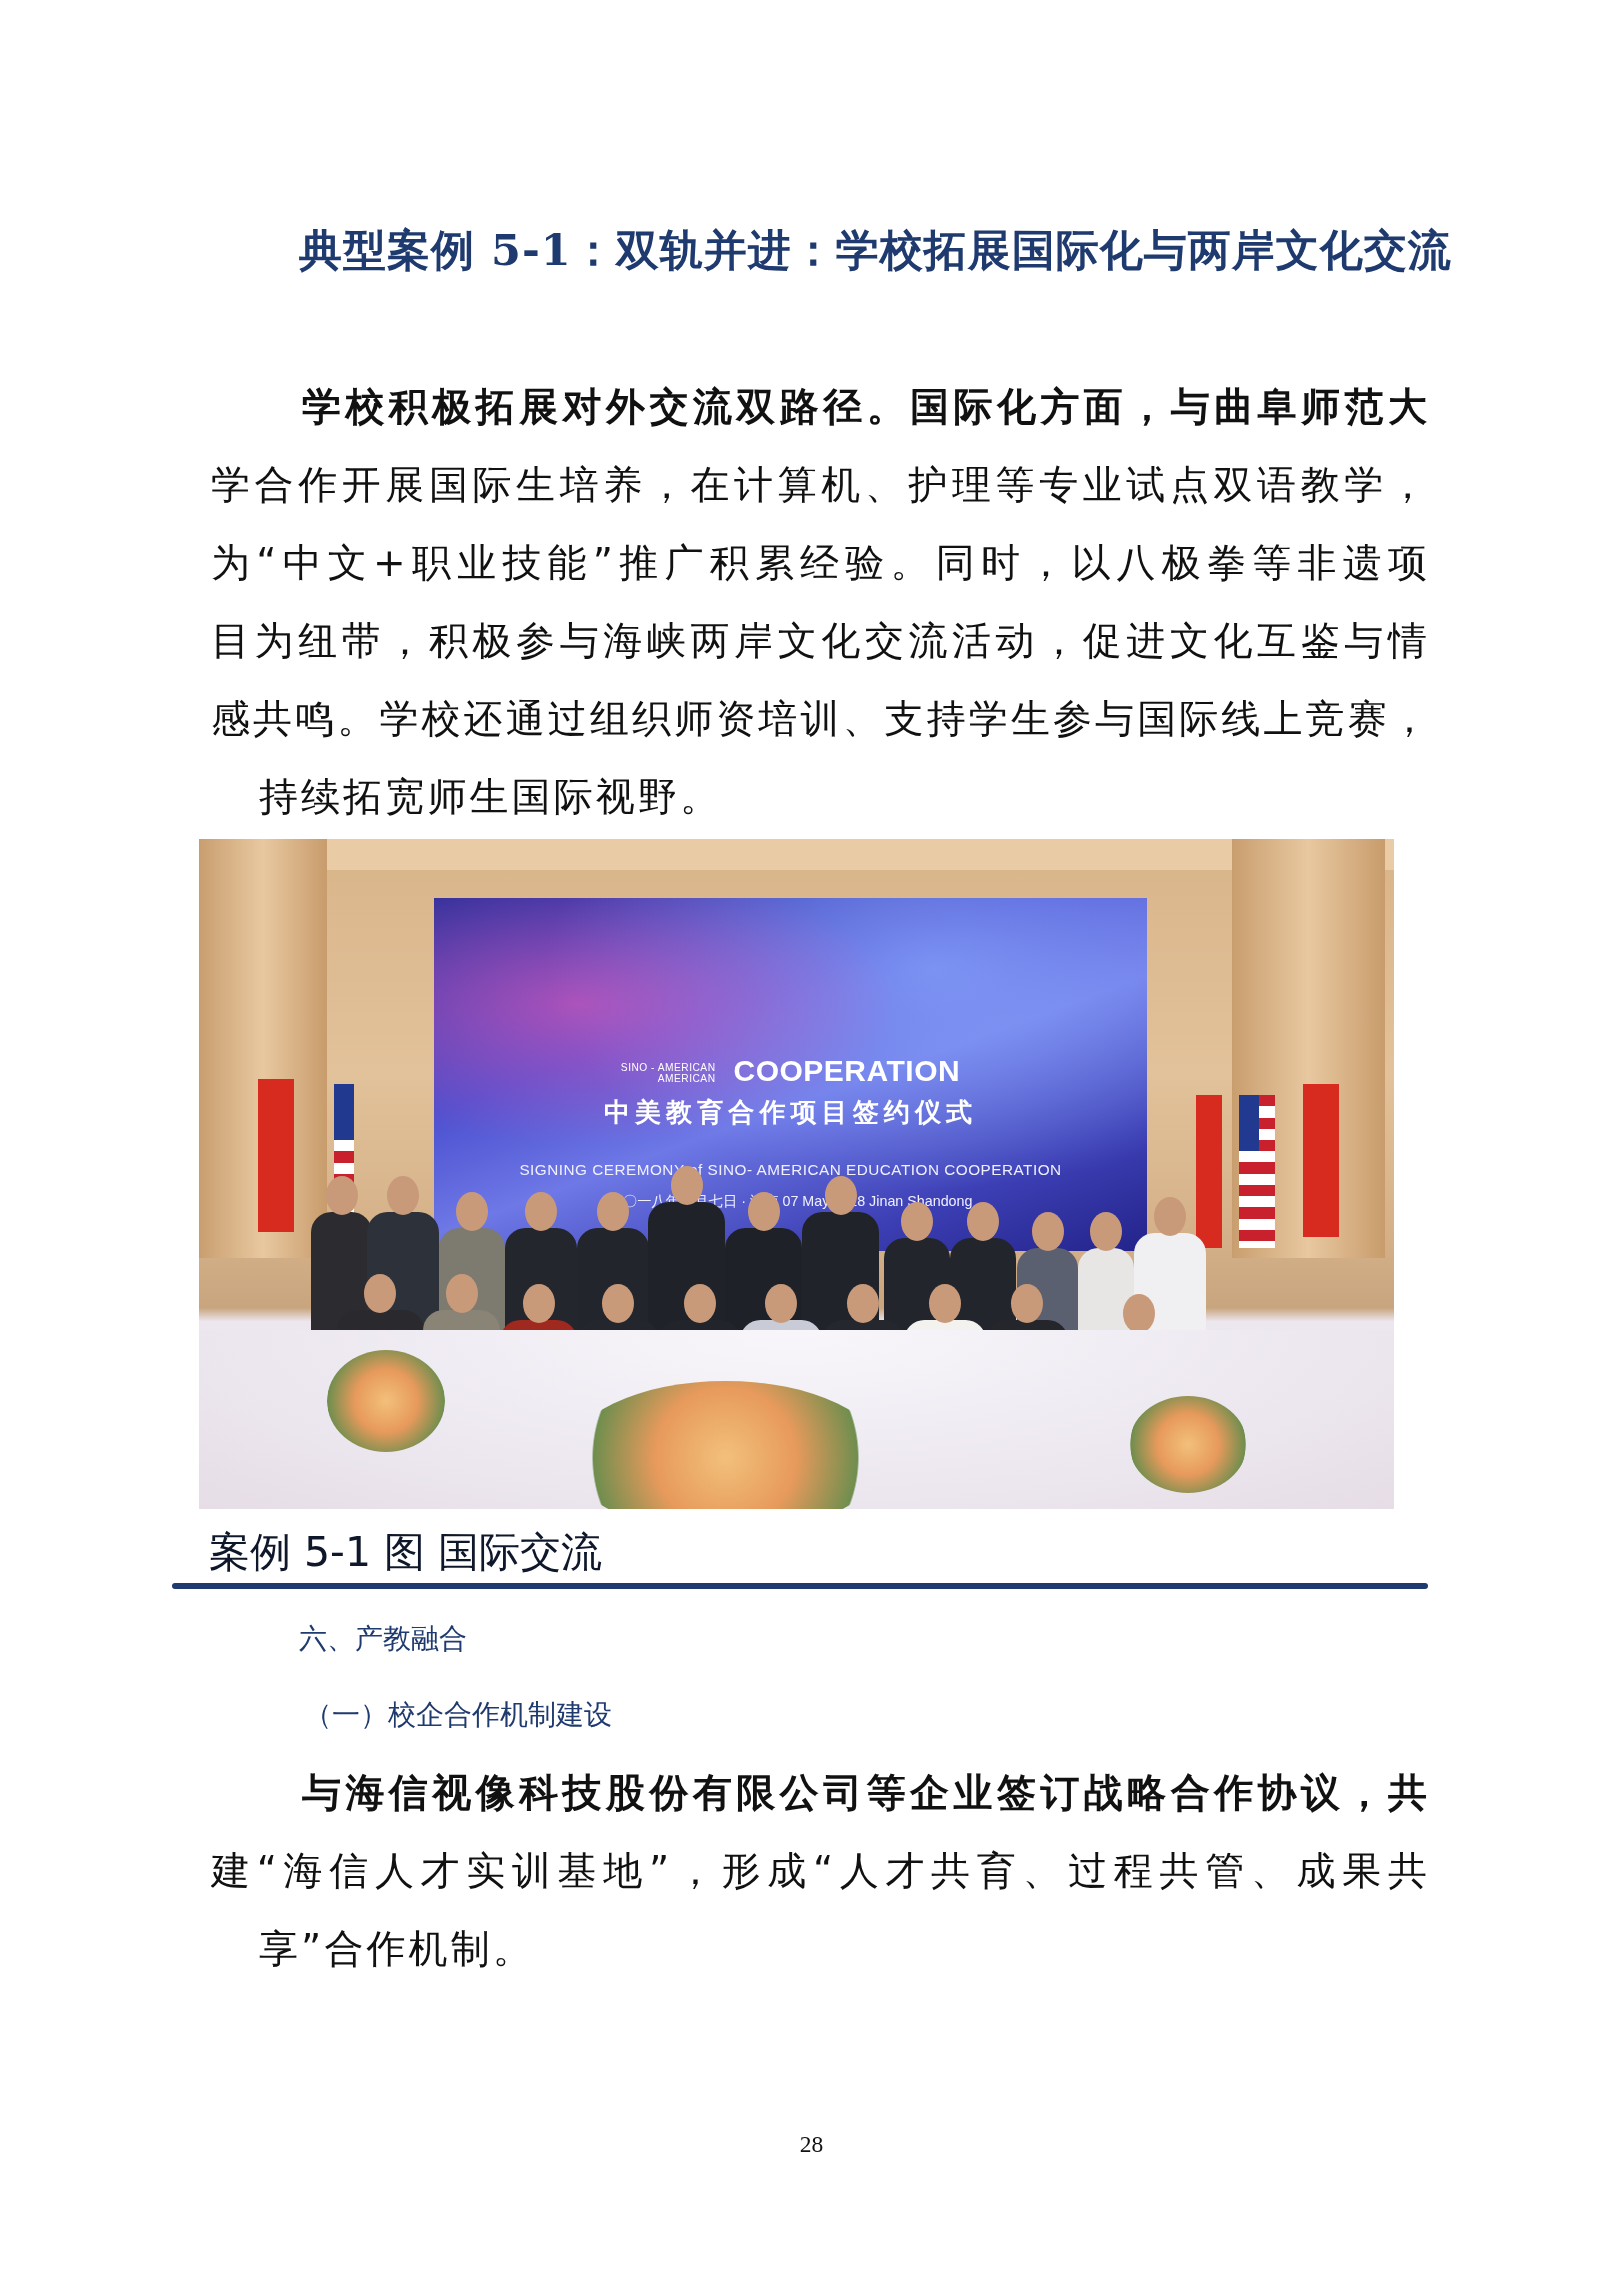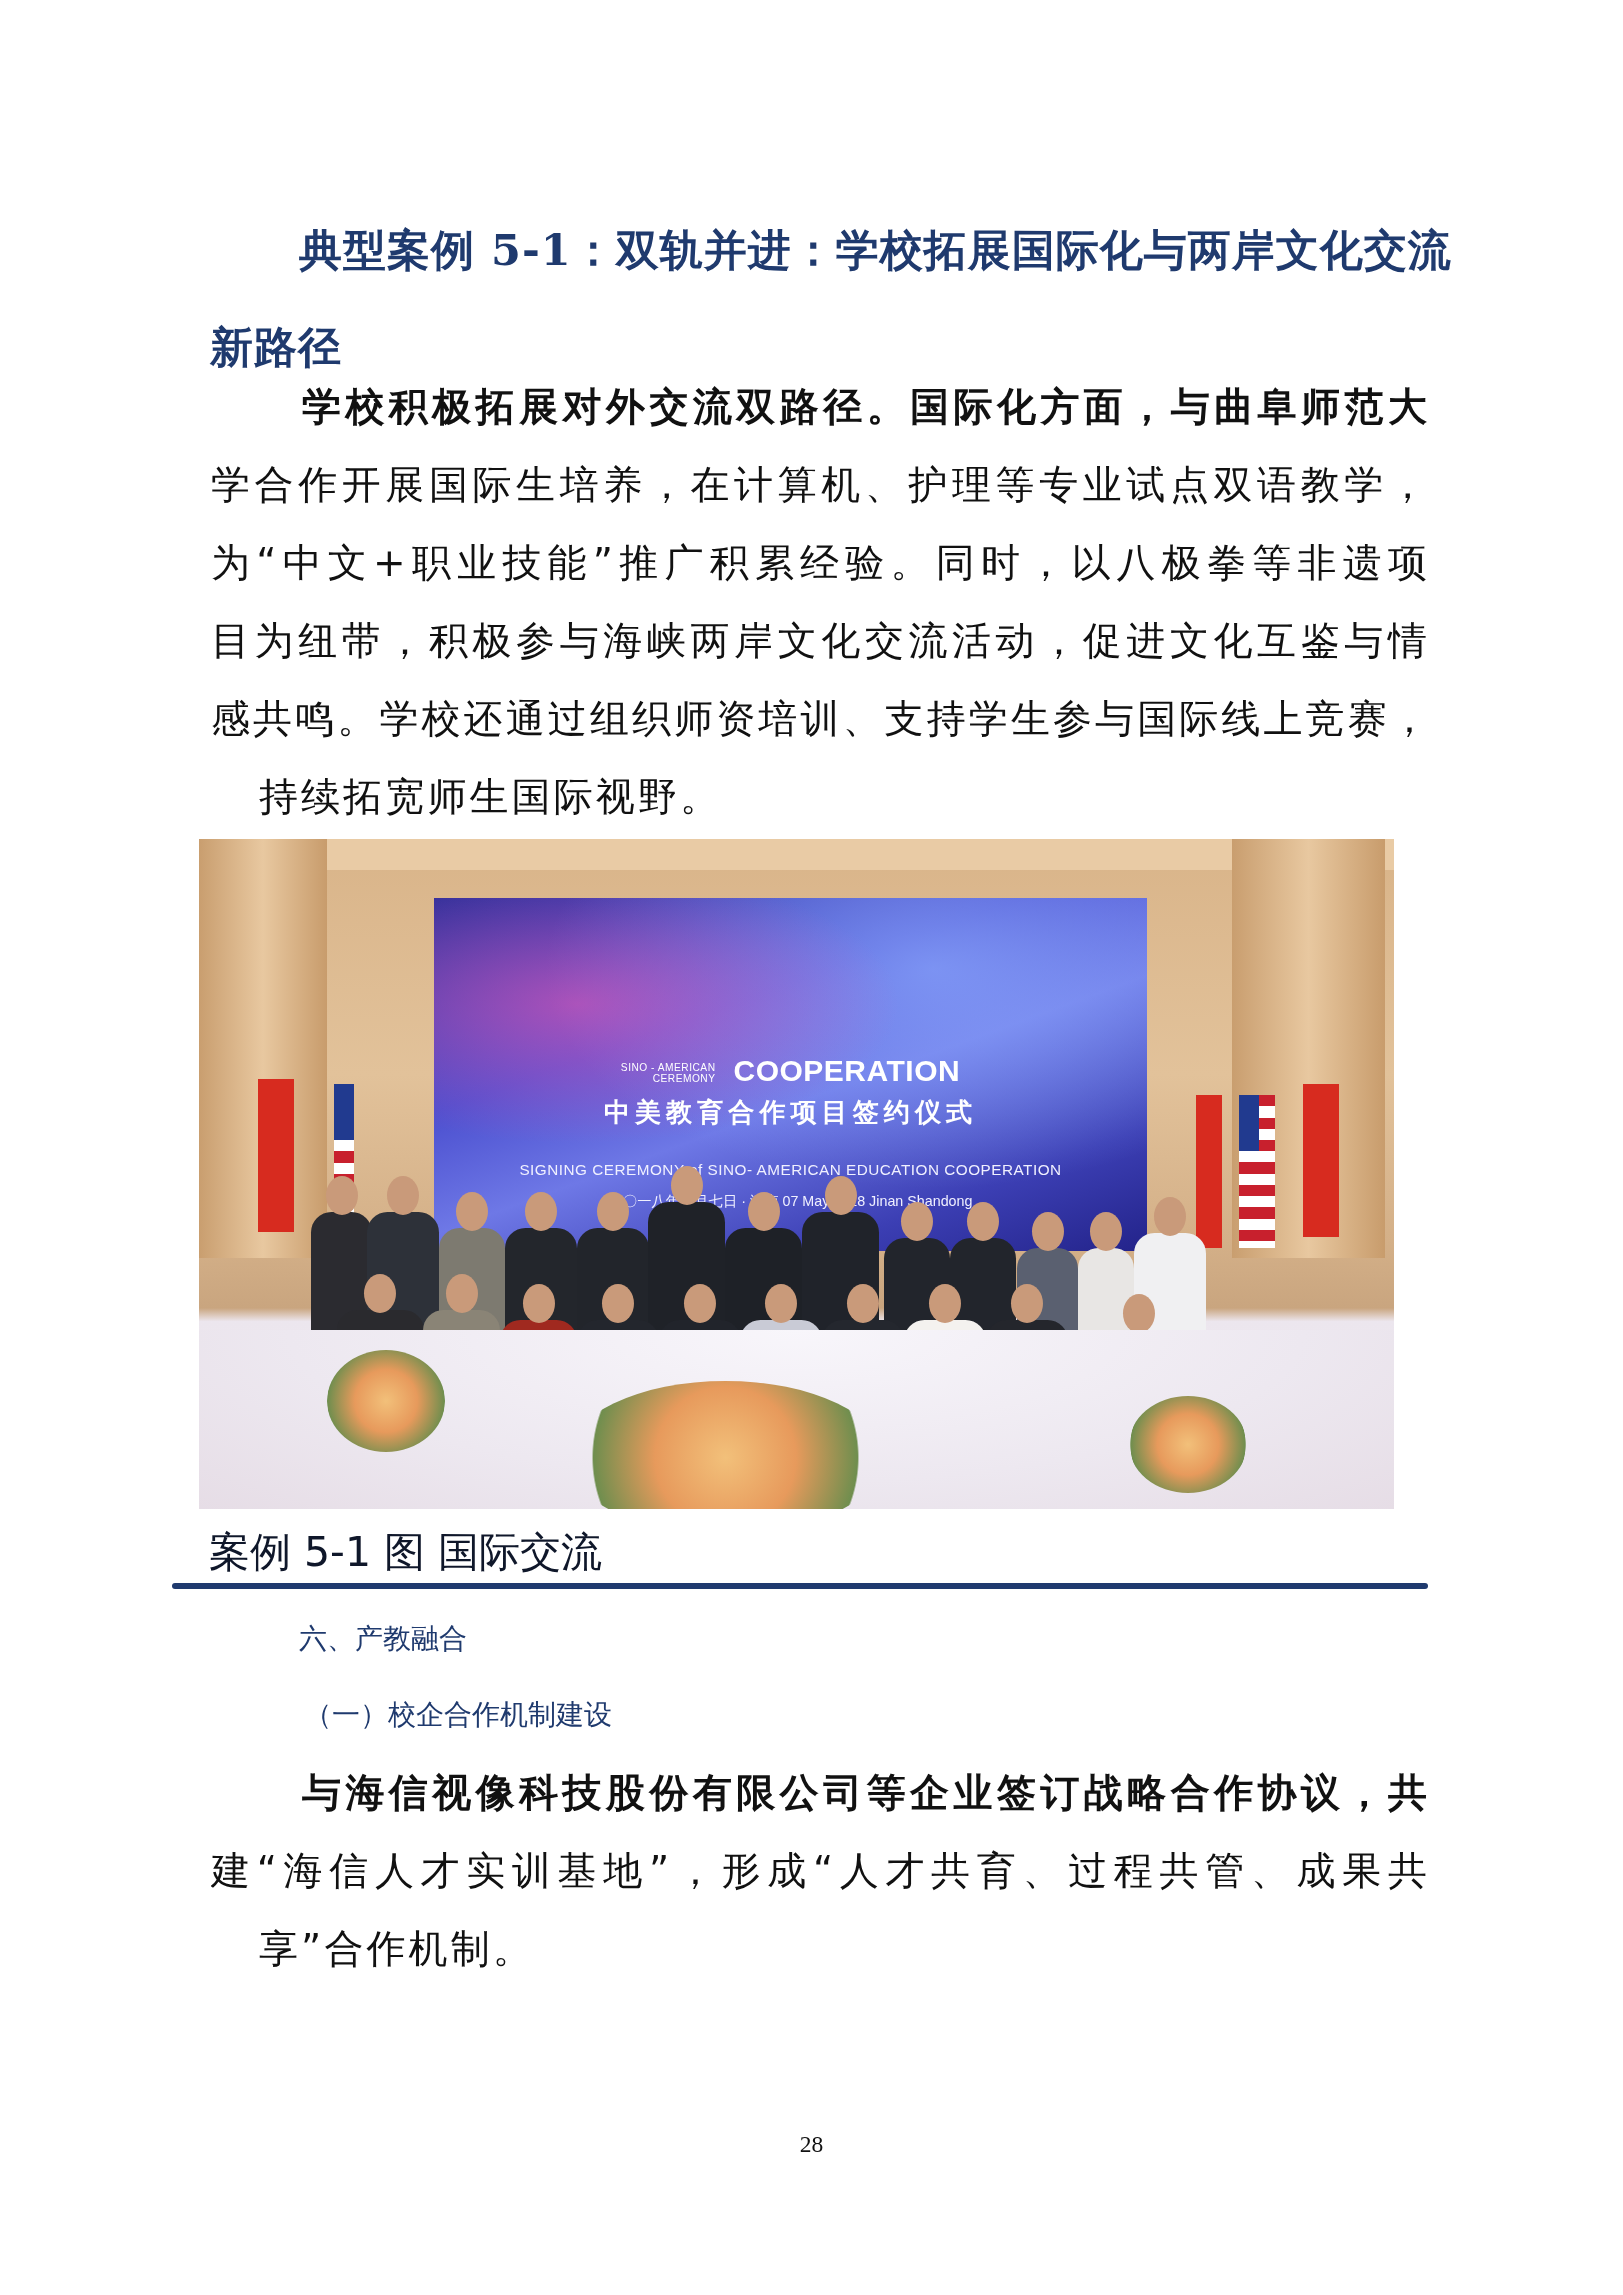--- a/index.html
+++ b/index.html
@@ -69,39 +69,38 @@
     font-family:"Liberation Serif","DejaVu Serif",serif; font-size:23.5px; color:#111;
   }
 </style>
 </head>
 <body>
 
 <div class="page">
 
   <div class="heading">
     <span class="l1">典型案例 5-1：双轨并进：学校拓展国际化与两岸文化交流</span>
-    <span class="l2">新路径</span>
   </div>
 
   <div class="para" id="p1">
     <span class="ln first">学校积极拓展对外交流双路径。国际化方面，与曲阜师范大</span>
     <span class="ln">学合作开展国际生培养，在计算机、护理等专业试点双语教学，</span>
     <span class="ln">为“中文+职业技能”推广积累经验。同时，以八极拳等非遗项</span>
     <span class="ln">目为纽带，积极参与海峡两岸文化交流活动，促进文化互鉴与情</span>
     <span class="ln">感共鸣。学校还通过组织师资培训、支持学生参与国际线上竞赛，</span>
     <span class="ln last">持续拓宽师生国际视野。</span>
   </div>
 
   <div class="photo">
     <div class="ceiling"></div>
     <div class="pillar" style="left:0;width:128px;"></div>
     <div class="pillar" style="left:1033px;width:153px;"></div>
     <div class="screen">
       <div class="coop">
-        <span class="small"><span>SINO - AMERICAN</span><br><span>CEREMONY</span></span><span>COOPERATION</span>
+        <span class="small"><span>SINO - AMERICAN</span><br><span>AMERICAN</span></span><span>COOPERATION</span>
       </div>
       <div class="cn">中美教育合作项目签约仪式</div>
       <div class="en">SIGNING CEREMONY of SINO- AMERICAN EDUCATION COOPERATION</div>
       <div class="date">二〇一八年五月七日 · 济南    07 May 2018  Jinan Shandong</div>
     </div>
     <div class="flag cn" style="left:59px;top:240px;"></div>
     <div class="flag us" style="left:135px;top:245px;width:20.4px;"></div>
     <div class="flag us" style="left:1040px;top:256px;"></div>
     <div class="flag cn" style="left:997px;top:256px;width:25.6px;"></div>
     <div class="flag cn" style="left:1104px;top:245px;"></div>

